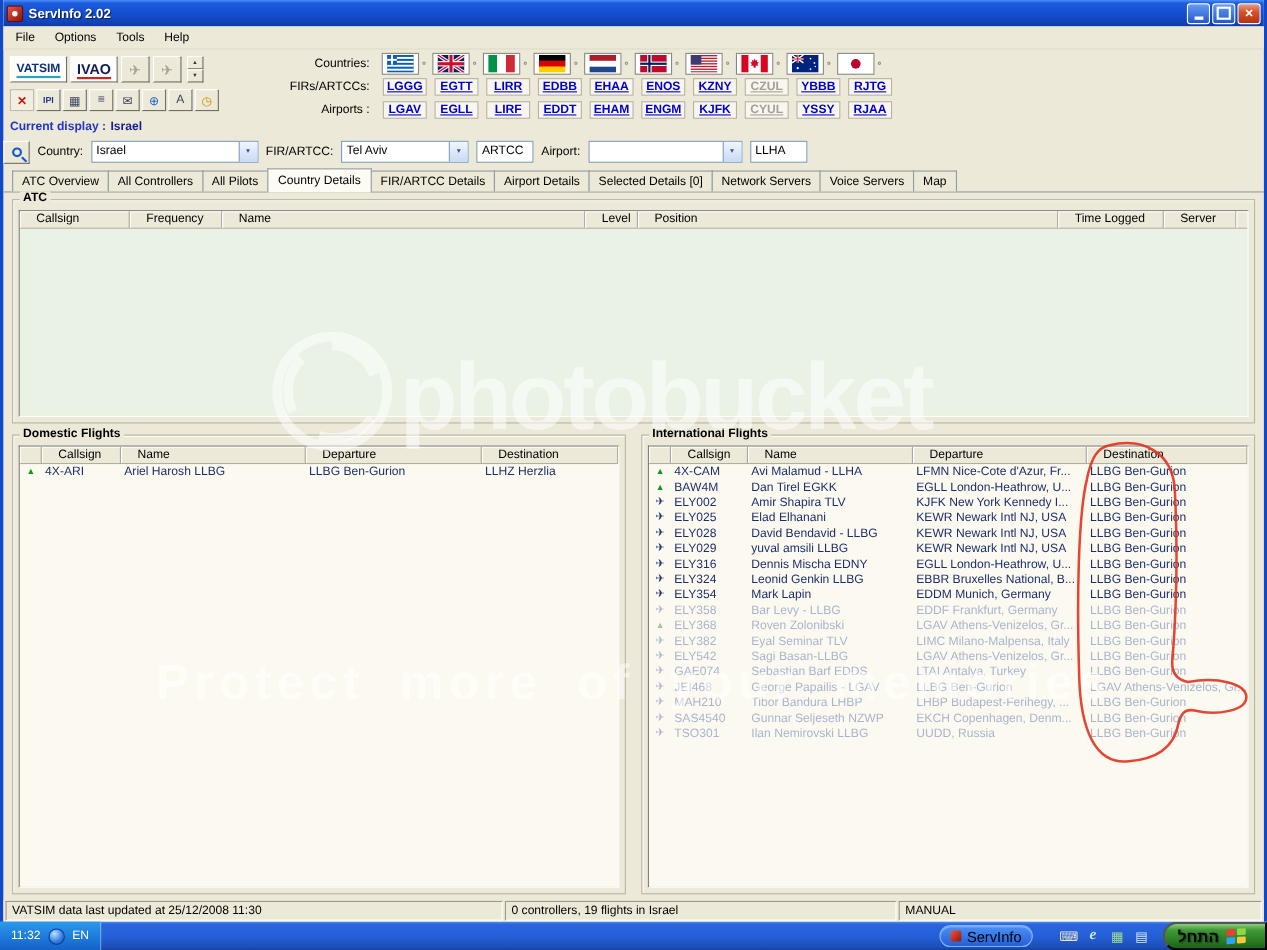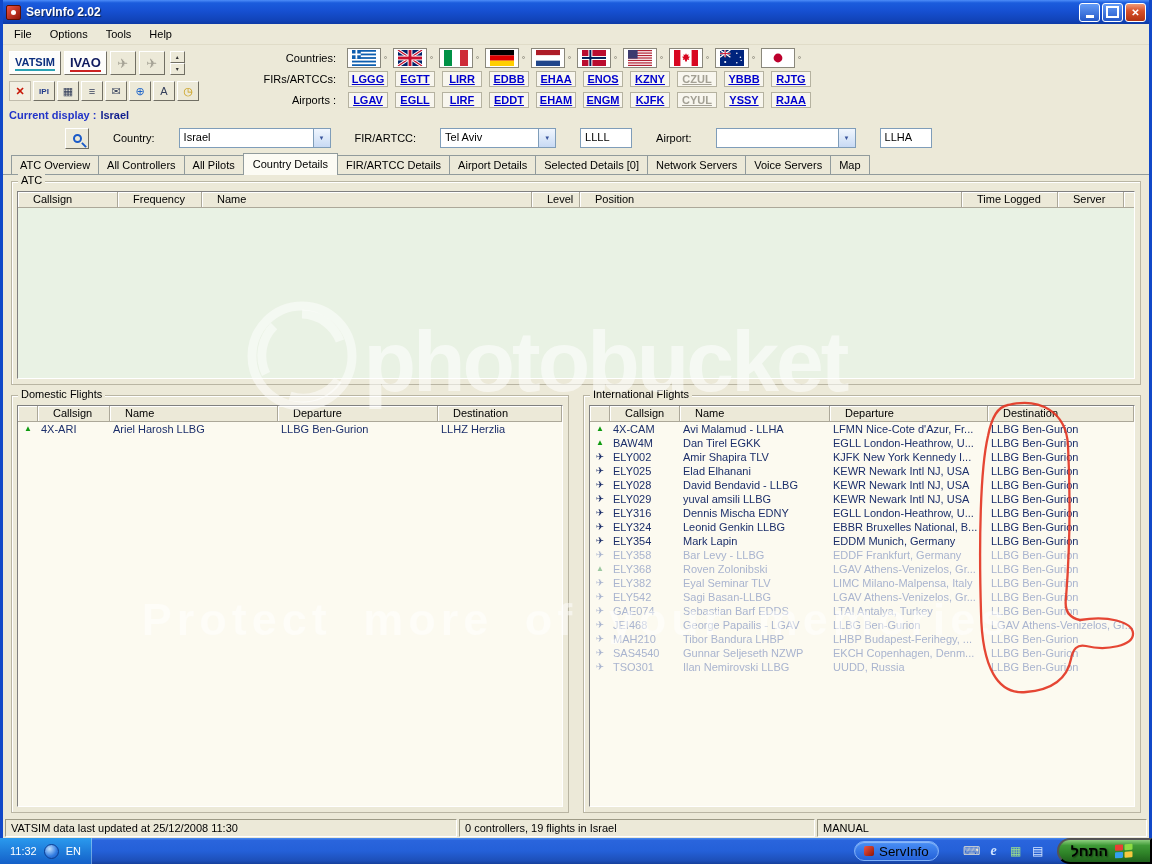--- a/index.html
+++ b/index.html
@@ -43,37 +43,37 @@
   .flag-cells{display:flex;align-items:center}
   .flag-btn{width:34px;height:20px;border:1px solid #8a887c;background:#fff;padding:1px;margin-left:6px;display:flex;cursor:pointer}
   .flag-btn svg{width:100%;height:100%;display:block}
   .flag-dot{width:3px;height:3px;border:1px solid #9a9788;border-radius:50%;margin-left:3px}
   .code-btn{width:40px;height:16px;margin-left:7px;border:1px solid #b5b2a0;background:#f8f6ee;color:#0000cd;font-size:11px;font-weight:bold;text-decoration:underline;display:flex;align-items:center;justify-content:center;cursor:pointer}
   .code-btn.disabled{color:#a3a094;text-decoration:underline}
 
   
   .curdisp{height:16px;padding-left:6px;color:#2234c8;font-weight:bold}
   .curdisp .cd-val{color:#101e8e;margin-left:4px}
-  .filterrow{height:26px;display:flex;align-items:center;gap:24px;padding-left:62px}
+  .filterrow{height:26px;display:flex;align-items:center;gap:7px;}
   .mag-btn{width:24px;height:21px;border:1px solid;border-color:#fff #716f64 #716f64 #fff;background:#ece9d8;display:flex;align-items:center;justify-content:center}
   .mag-glyph{width:9px;height:9px;border:2px solid #1a5ac8;border-radius:50%;position:relative}
   .mag-glyph::after{content:"";position:absolute;width:6px;height:2px;background:#1a5ac8;transform:rotate(45deg);left:6px;top:8px}
   .combo{border:1px solid #7f9db9;background:#fff;height:20px;display:flex;align-items:stretch}
   .combo .val{flex:1;padding:2px 4px;white-space:nowrap;overflow:hidden}
   .combo .dd{width:17px;background:linear-gradient(#f0f6fe,#c8daf4);border-left:1px solid #7f9db9;display:flex;align-items:center;justify-content:center;font-size:6px;color:#39549c}
   .tinput{border:1px solid #7f9db9;background:#fff;height:20px;width:52px;padding:2px 4px}
 
   
   .tabstrip{height:24px;display:flex;align-items:flex-end;padding:0 0 0 8px;border-bottom:1px solid #919b9c}
   .tab{padding:3px 8px;border:1px solid #919b9c;border-bottom:none;background:#ece9d8;margin-right:-1px;position:relative;white-space:nowrap;cursor:pointer}
   .tab.selected{background:#fcfbf4;padding:4px 9px 5px;top:1px;z-index:2}
 
   
   .gbox{position:relative;margin:6px 8px 0;border:1px solid #b9b5a3;box-shadow:inset 1px 1px 0 #fff}
-  .gbox-label{position:absolute;top:-8px;left:6px;background:#ece9d8;padding:0 3px;font-weight:normal}
+  .gbox-label{position:absolute;top:-8px;left:6px;background:#ece9d8;padding:0 3px;font-weight:bold}
   .atc-box{height:204px}
   .flights-zone{display:flex;gap:6px;margin-top:10px}
   .flights-zone .gbox{flex:1;height:418px;margin-top:0}
   .flights-zone .gbox:first-child{margin-right:0}
   .listwrap{position:absolute;left:5px;right:5px;top:9px;bottom:5px;border:1px solid #808080;border-right-color:#fff;border-bottom-color:#fff;overflow:hidden}
   .thead{display:flex;height:16px;background:#ece9d8;border-bottom:1px solid #aca899}
   .th{border-right:1px solid #aca899;box-shadow:inset 1px 1px 0 #fff;padding:1px 15px;white-space:nowrap;overflow:hidden;flex:0 0 auto;cursor:pointer}
   .th.flex{flex:1}
   .th-icon{width:20px;flex:0 0 auto;border-right:1px solid #aca899;box-shadow:inset 1px 1px 0 #fff}
   .tbody{position:absolute;left:0;right:0;top:16px;bottom:0;overflow:hidden}
@@ -328,21 +328,21 @@
       <span>Country:</span>
       <span class="combo" style="width:152px">
         <span class="val">Israel</span>
         <span class="dd">▼</span>
       </span>
       <span>FIR/ARTCC:</span>
       <span class="combo" style="width:116px">
         <span class="val">Tel Aviv</span>
         <span class="dd">▼</span>
       </span>
-      <span class="tinput">LLLL</span>
+      <span class="tinput">ARTCC</span>
       <span>Airport:</span>
       <span class="combo" style="width:140px">
         <span class="val"></span>
         <span class="dd">▼</span>
       </span>
       <span class="tinput">LLHA</span>
     </div>
 
     <div class="tabstrip">
         <div class="tab">ATC Overview</div>

